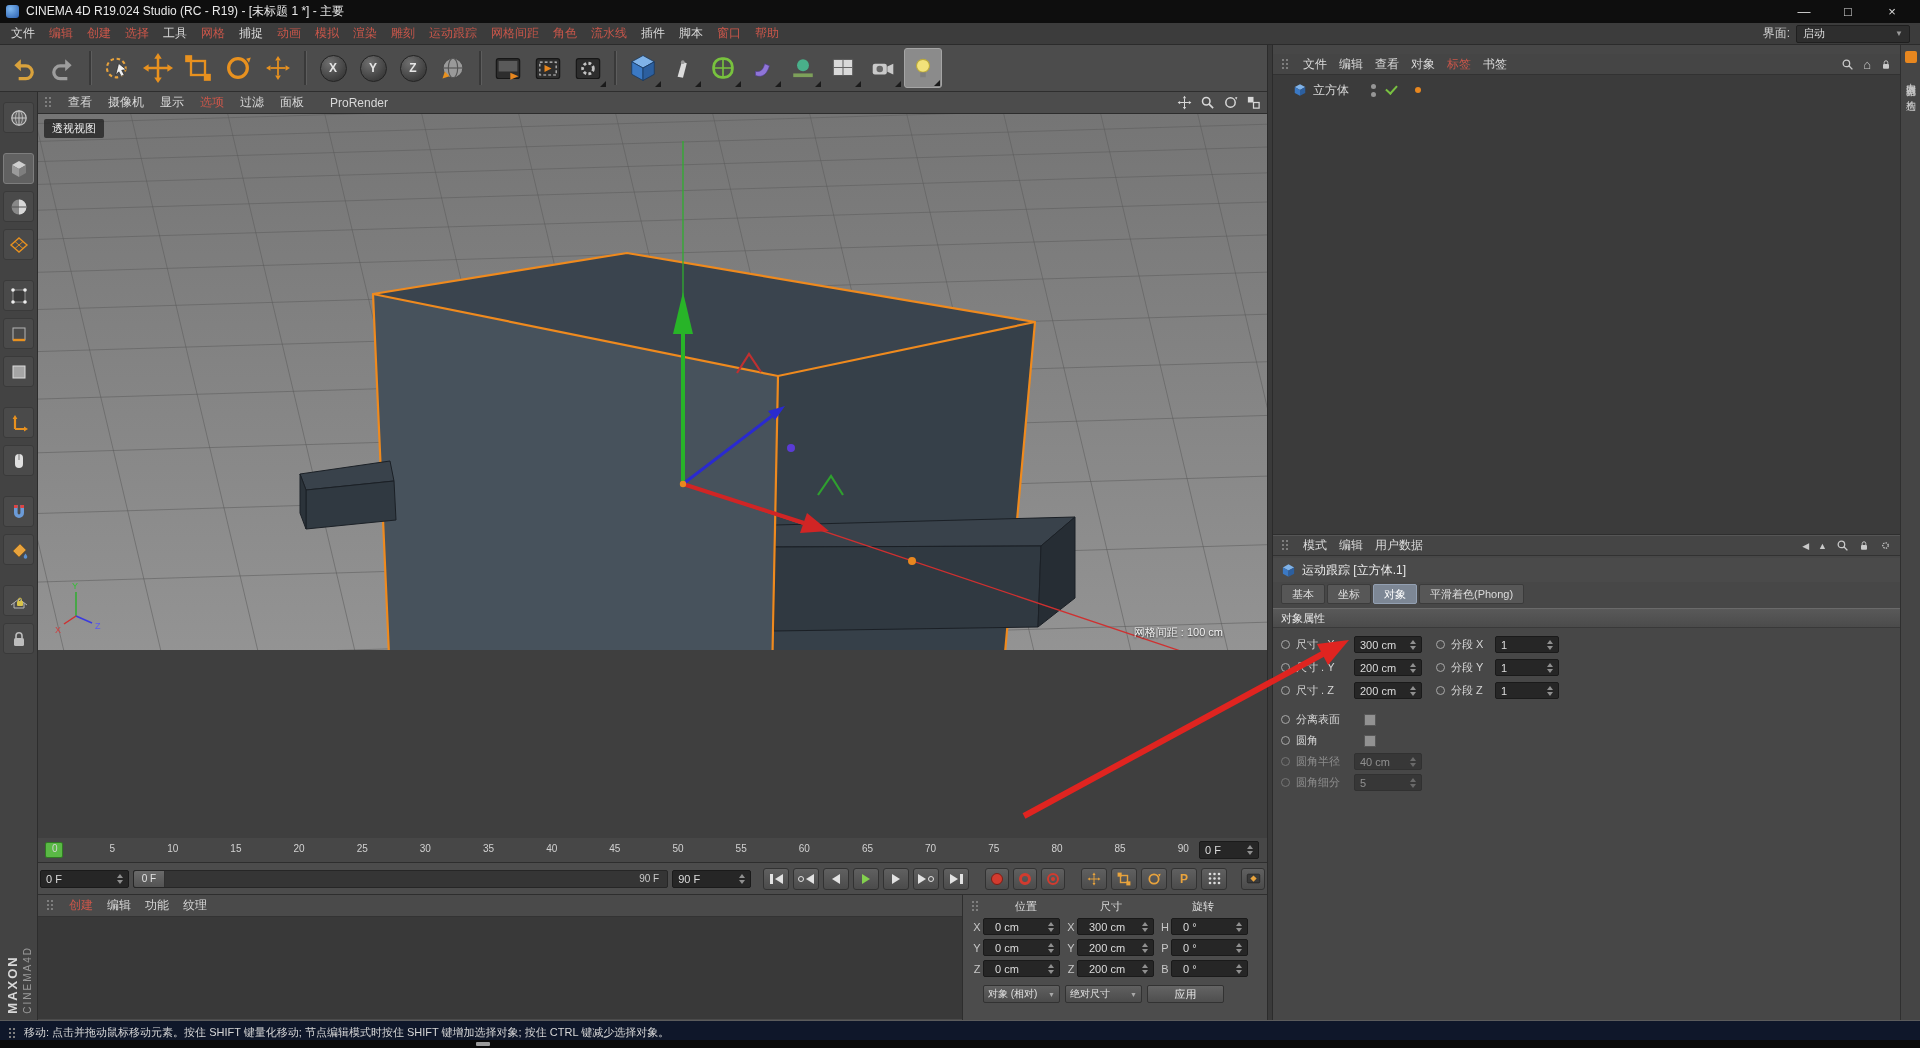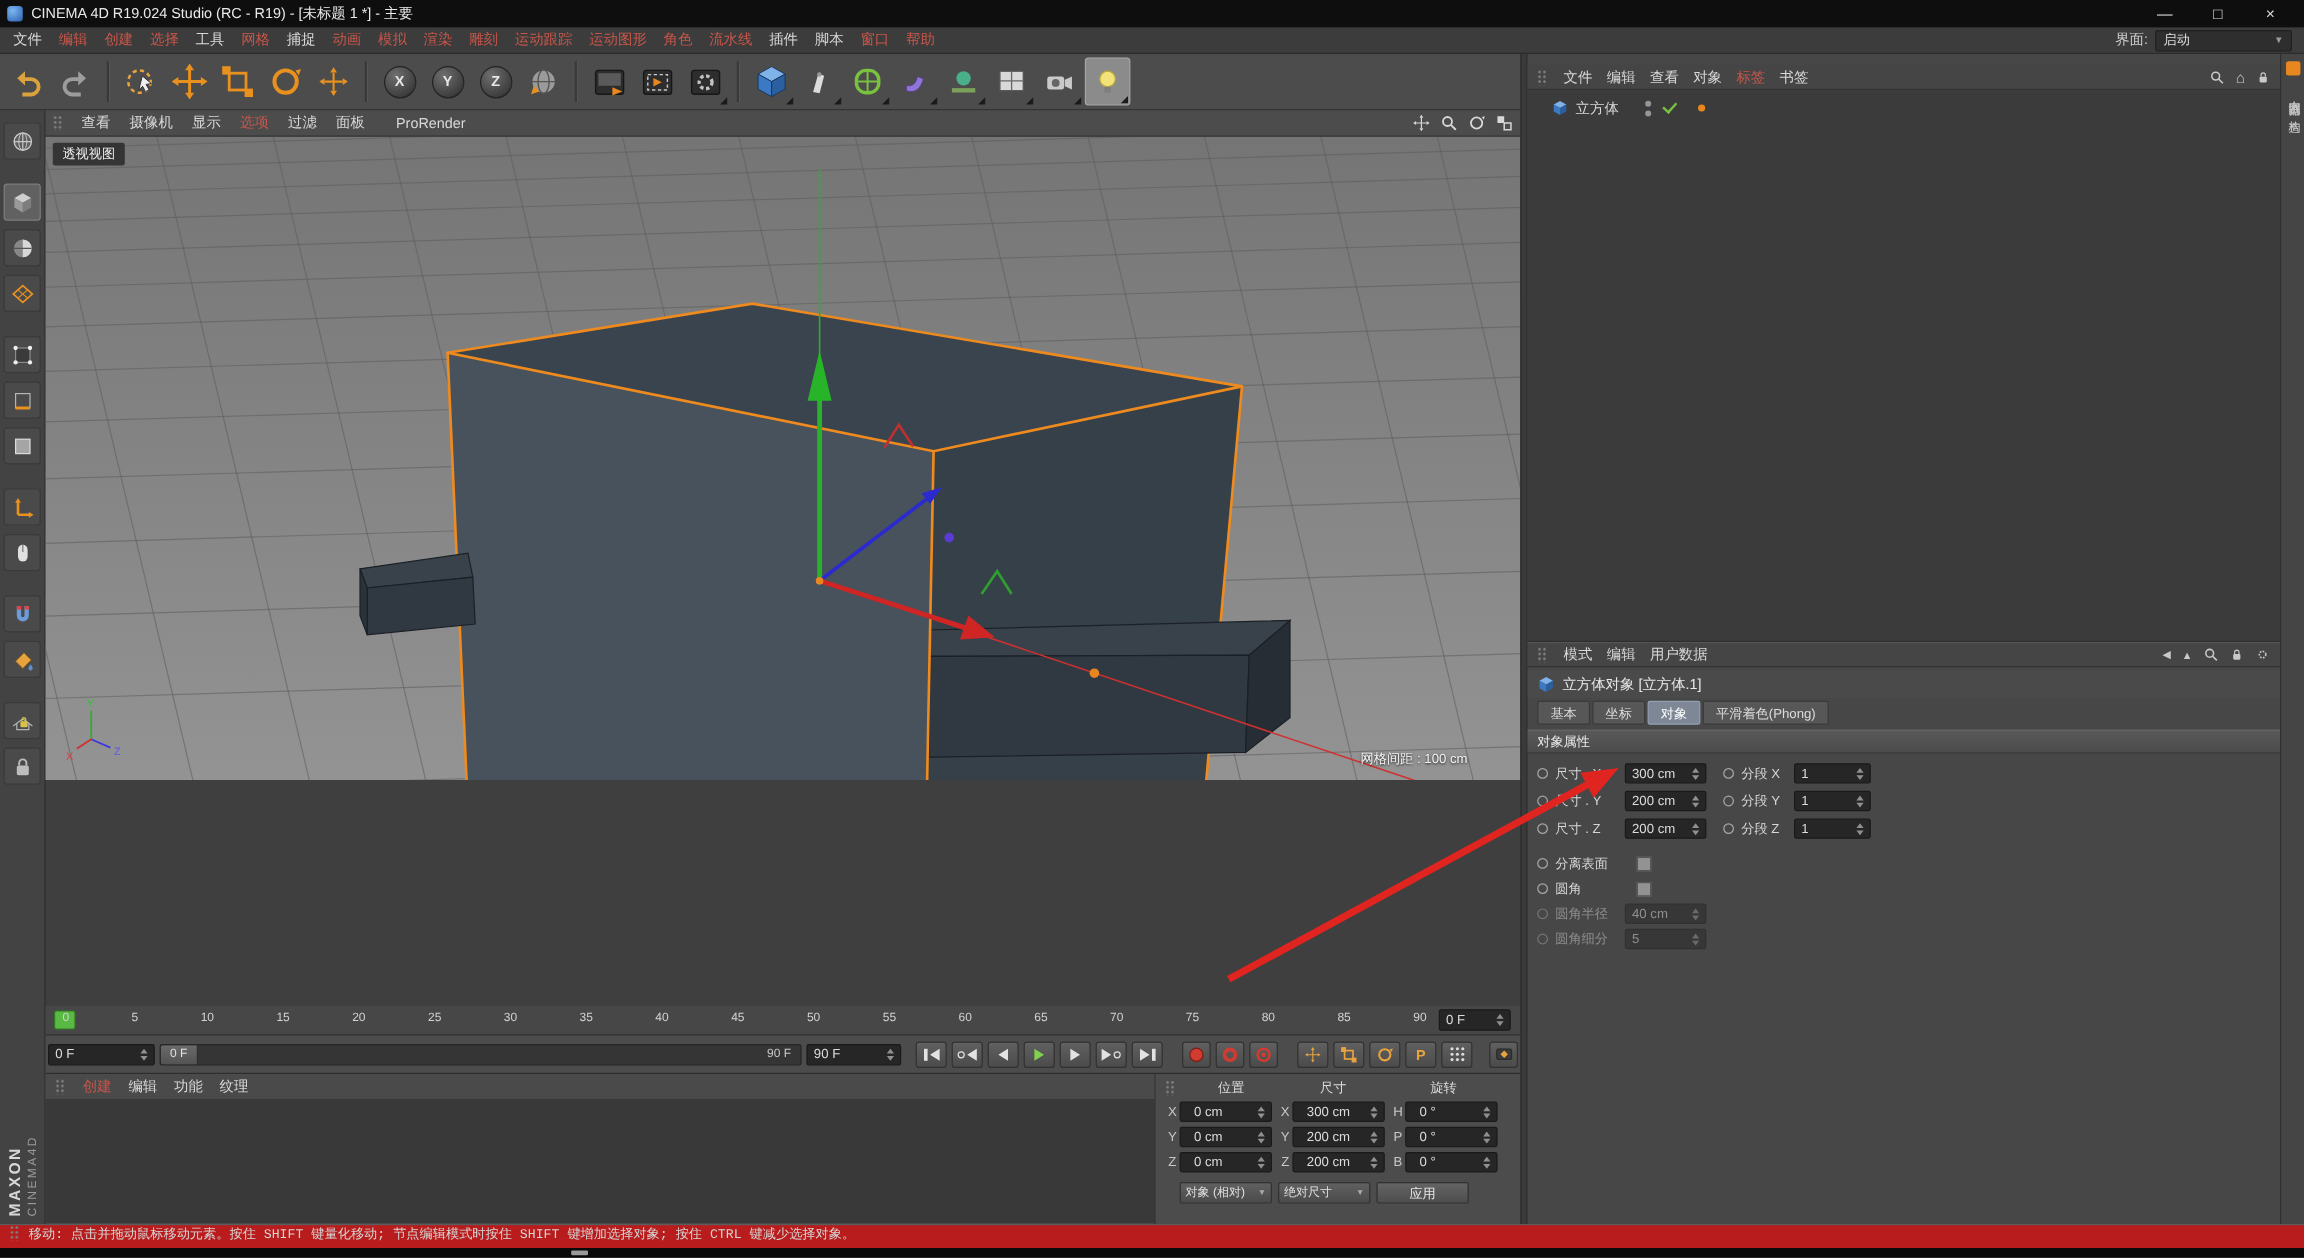--- a/index.html
+++ b/index.html
@@ -109,21 +109,21 @@
   .af1{width:68px;height:17px;flex:none;}
   .af2{width:64px;height:17px;flex:none;}
   .kf2{margin-left:14px;}
   .chk{width:12px;height:12px;background:#929292;border:1px solid #575757;box-sizing:border-box;margin-left:10px;}
   .dis{opacity:.48;}
   
   .rstrip{position:absolute;left:1900px;top:45px;width:20px;height:975px;background:#454545;border-left:1px solid #2f2f2f;box-sizing:border-box;display:flex;flex-direction:column;align-items:center;padding-top:6px;gap:12px;}
   .stripicon{width:12px;height:12px;border-radius:2px;background:#e8871f;flex:none;}
   .vtab{writing-mode:vertical-rl;font-size:10px;color:#c6c6c6;letter-spacing:1px;}
   
-  .statusbar{position:absolute;left:0;top:1020px;width:100%;height:20px;background:#b91c1c;border-top:1px solid #5c5c5c;display:flex;align-items:flex-start;padding:0 8px;box-sizing:border-box;font-size:11px;color:#d6d6d6;font-family:Liberation Mono, monospace;}
+  .statusbar{position:absolute;left:0;top:1020px;width:100%;height:20px;background:#0f172a;border-top:1px solid #5c5c5c;display:flex;align-items:flex-end;padding:0 8px;box-sizing:border-box;font-size:11px;color:#d6d6d6;}
   .bottomstrip{position:absolute;left:0;top:1040px;width:100%;height:8px;background:#0a0a0a;}
   .bsnotch{position:absolute;left:476px;top:2px;width:14px;height:4px;background:#9a9a9a;border-radius:1px;}
   .annot{position:absolute;left:0;top:0;z-index:60;pointer-events:none;}
   .ic{display:block;}
 </style>
 </head>
 <body>
 
 <div id="app">
 
@@ -143,21 +143,21 @@
     <span class="mitem hot">创建</span>
     <span class="mitem hot">选择</span>
     <span class="mitem">工具</span>
     <span class="mitem hot">网格</span>
     <span class="mitem">捕捉</span>
     <span class="mitem hot">动画</span>
     <span class="mitem hot">模拟</span>
     <span class="mitem hot">渲染</span>
     <span class="mitem hot">雕刻</span>
     <span class="mitem hot">运动跟踪</span>
-    <span class="mitem hot">运动图形</span>
+    <span class="mitem hot">网格间距</span>
     <span class="mitem hot">角色</span>
     <span class="mitem hot">流水线</span>
     <span class="mitem">插件</span>
     <span class="mitem">脚本</span>
     <span class="mitem hot">窗口</span>
     <span class="mitem hot">帮助</span>
     <div class="iface">
       <span>界面:</span>
       <div class="dropbox">
         <span>启动</span>
@@ -878,21 +878,21 @@
             <circle cx="12" cy="12" r="5" fill="none" stroke="#c9c9c9" stroke-width="2.4" stroke-dasharray="2.6 2"></circle>
           </svg>
       </div>
     </div>
     <div class="am-title">
       <svg width="15" height="15" viewBox="0 0 24 24">
           <polygon points="12,2 21,7 12,12 3,7" fill="#7fb2e8"></polygon>
           <polygon points="3,7 12,12 12,22 3,17" fill="#3b79c4"></polygon>
           <polygon points="21,7 12,12 12,22 21,17" fill="#2c5f9f"></polygon>
         </svg>
-      <span>立方体对象 [立方体.1]</span>
+      <span>运动跟踪 [立方体.1]</span>
     </div>
     <div class="am-tabs">
       <div class="tab">基本</div>
       <div class="tab">坐标</div>
       <div class="tab active">对象</div>
       <div class="tab">平滑着色(Phong)</div>
     </div>
     <div class="am-section">对象属性</div>
     <div class="am-rows">
       <div class="arow">

